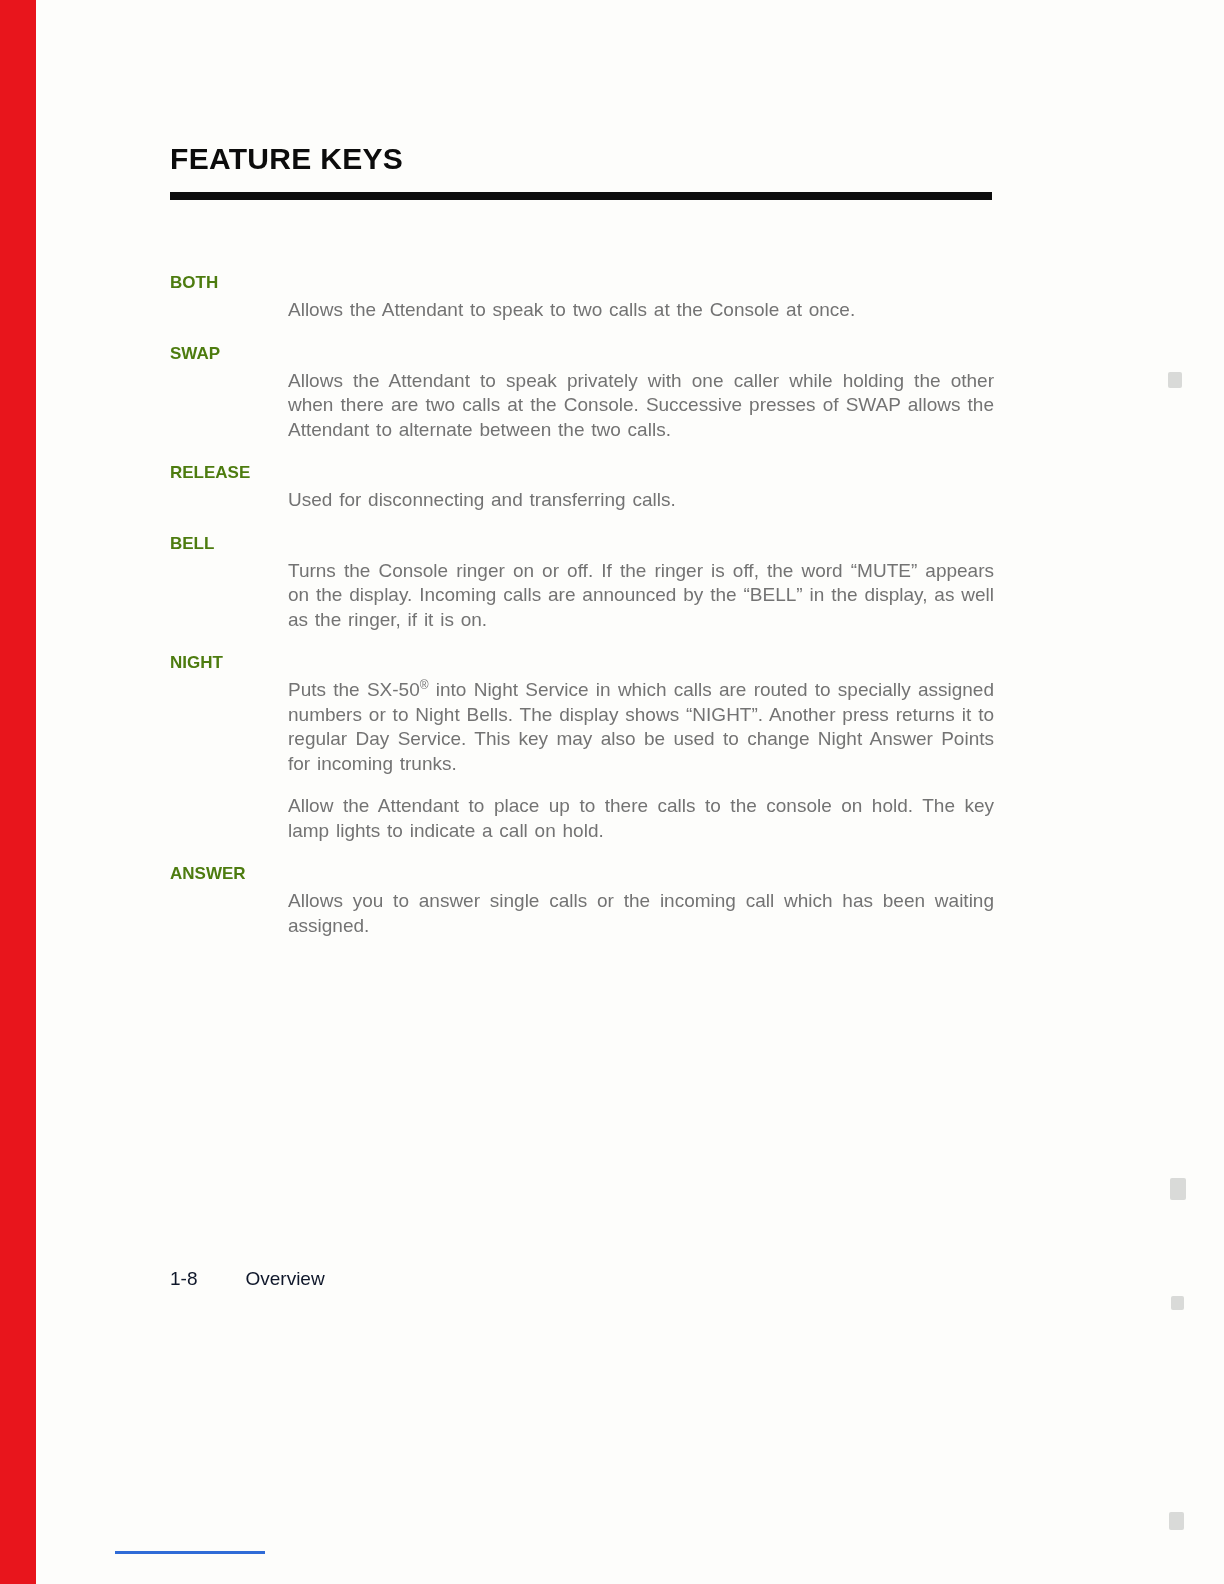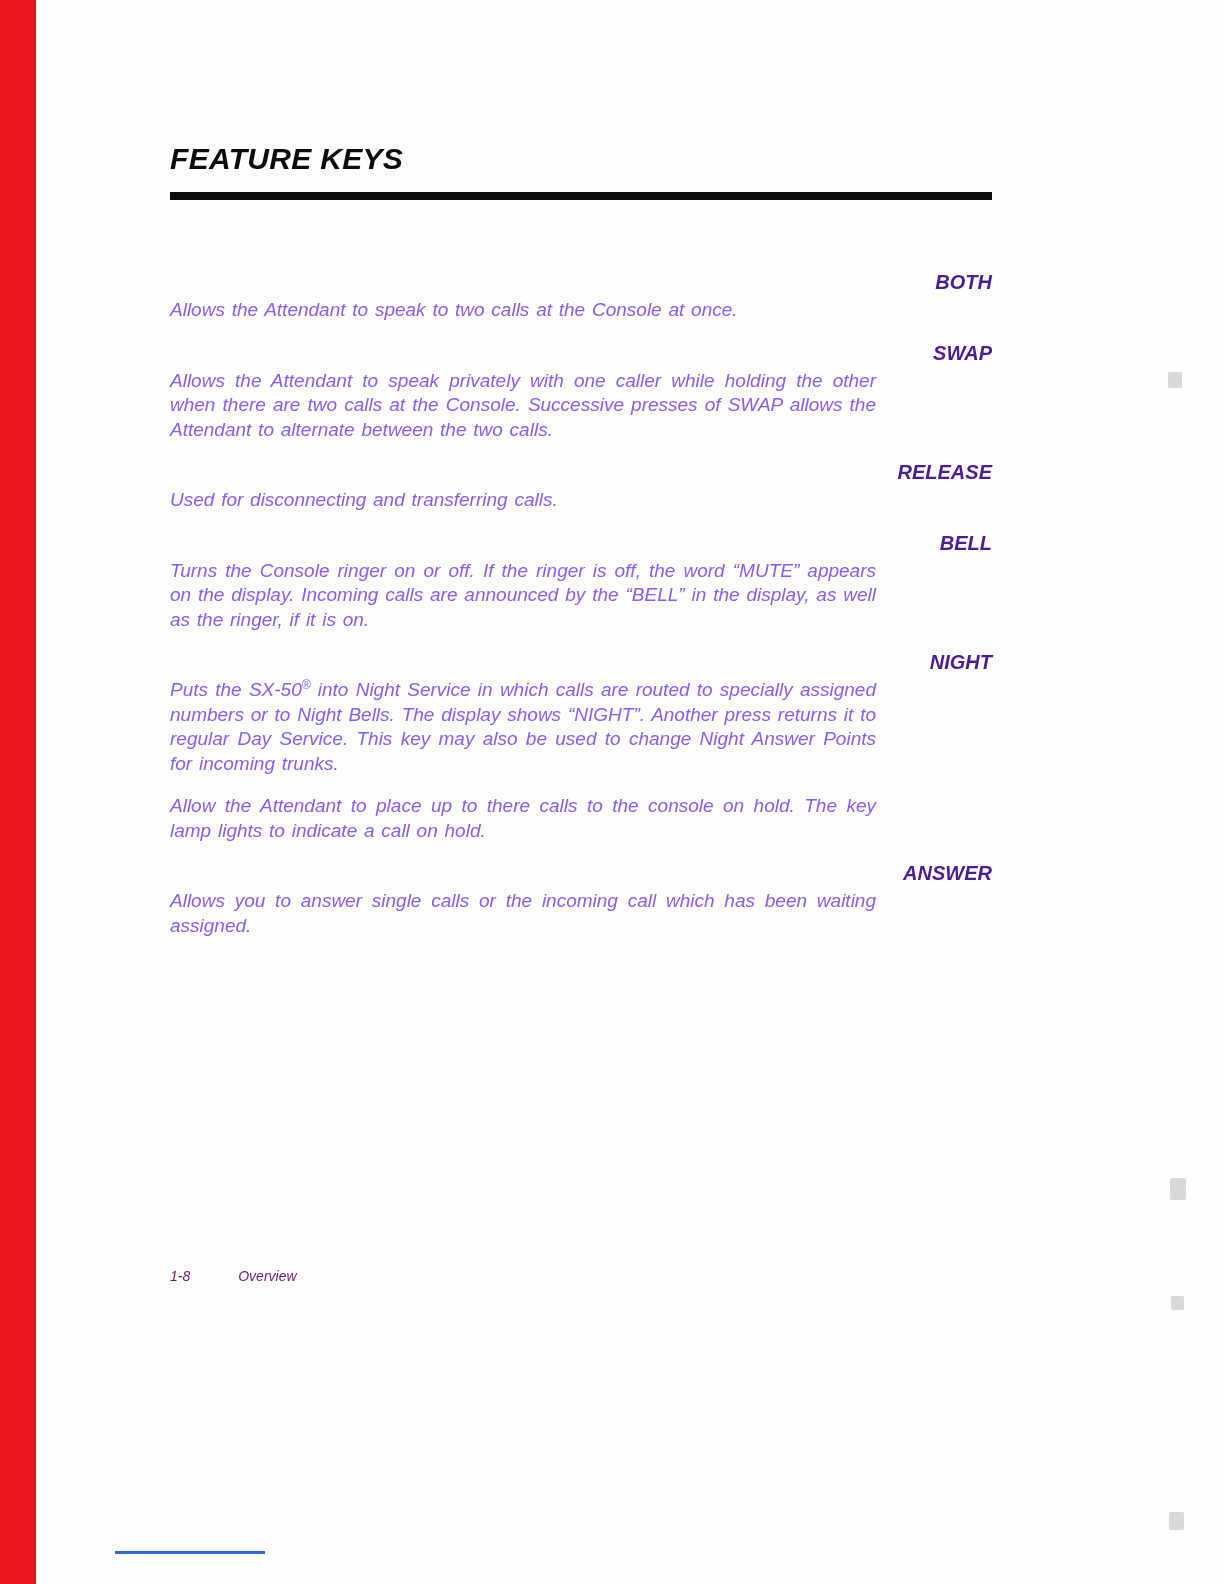--- a/index.html
+++ b/index.html
@@ -1,15 +1,15 @@
 <!DOCTYPE html>
 <html><head>
 <meta charset="utf-8">
 <style>
-  * { margin: 0; padding: 0; box-sizing: border-box; font-style: italic; }
+  * { margin: 0; padding: 0; box-sizing: border-box; }
   html, body { width: 1224px; height: 1584px; }
   body {
     background: #fdfdfb;
     font-family: "Liberation Sans", sans-serif;
     color: #1b1b1b;
     position: relative;
     overflow: hidden;
   }
   .page {
     position: relative;
@@ -36,46 +36,46 @@
     letter-spacing: 0.3px;
   }
   .title-rule {
     height: 8px;
     background: #0d0d0d;
     margin-top: 16px;
   }
   .entries { margin-top: 70px; }
   .entry { margin-bottom: 18px; }
   .term {
-    font-size: 20px;
+    font-size: 17px;
     font-weight: bold;
-    color: #4c1d95;
+    color: #4d7c0f;
     line-height: 25px;
-    text-align: right;
   }
   .def {
+    margin-left: 118px;
     margin-top: 3px;
     width: 706px;
     font-size: 19px;
     line-height: 24.5px;
     text-align: justify;
-    color: #8b5cf6;
+    color: #737373;
     word-spacing: 1.5px;
   }
   .def sup {
     font-size: 12px;
     line-height: 0;
     vertical-align: super;
   }
   .footer {
     margin-top: 330px;
     display: flex;
     gap: 48px;
-    font-size: 14px;
-    color: #701a75;
+    font-size: 19px;
+    color: #0f172a;
   }
   .blue-line {
     position: absolute;
     left: 115px;
     top: 1551px;
     width: 150px;
     height: 3px;
     background: #2f6bd7;
   }
   .artifact {

